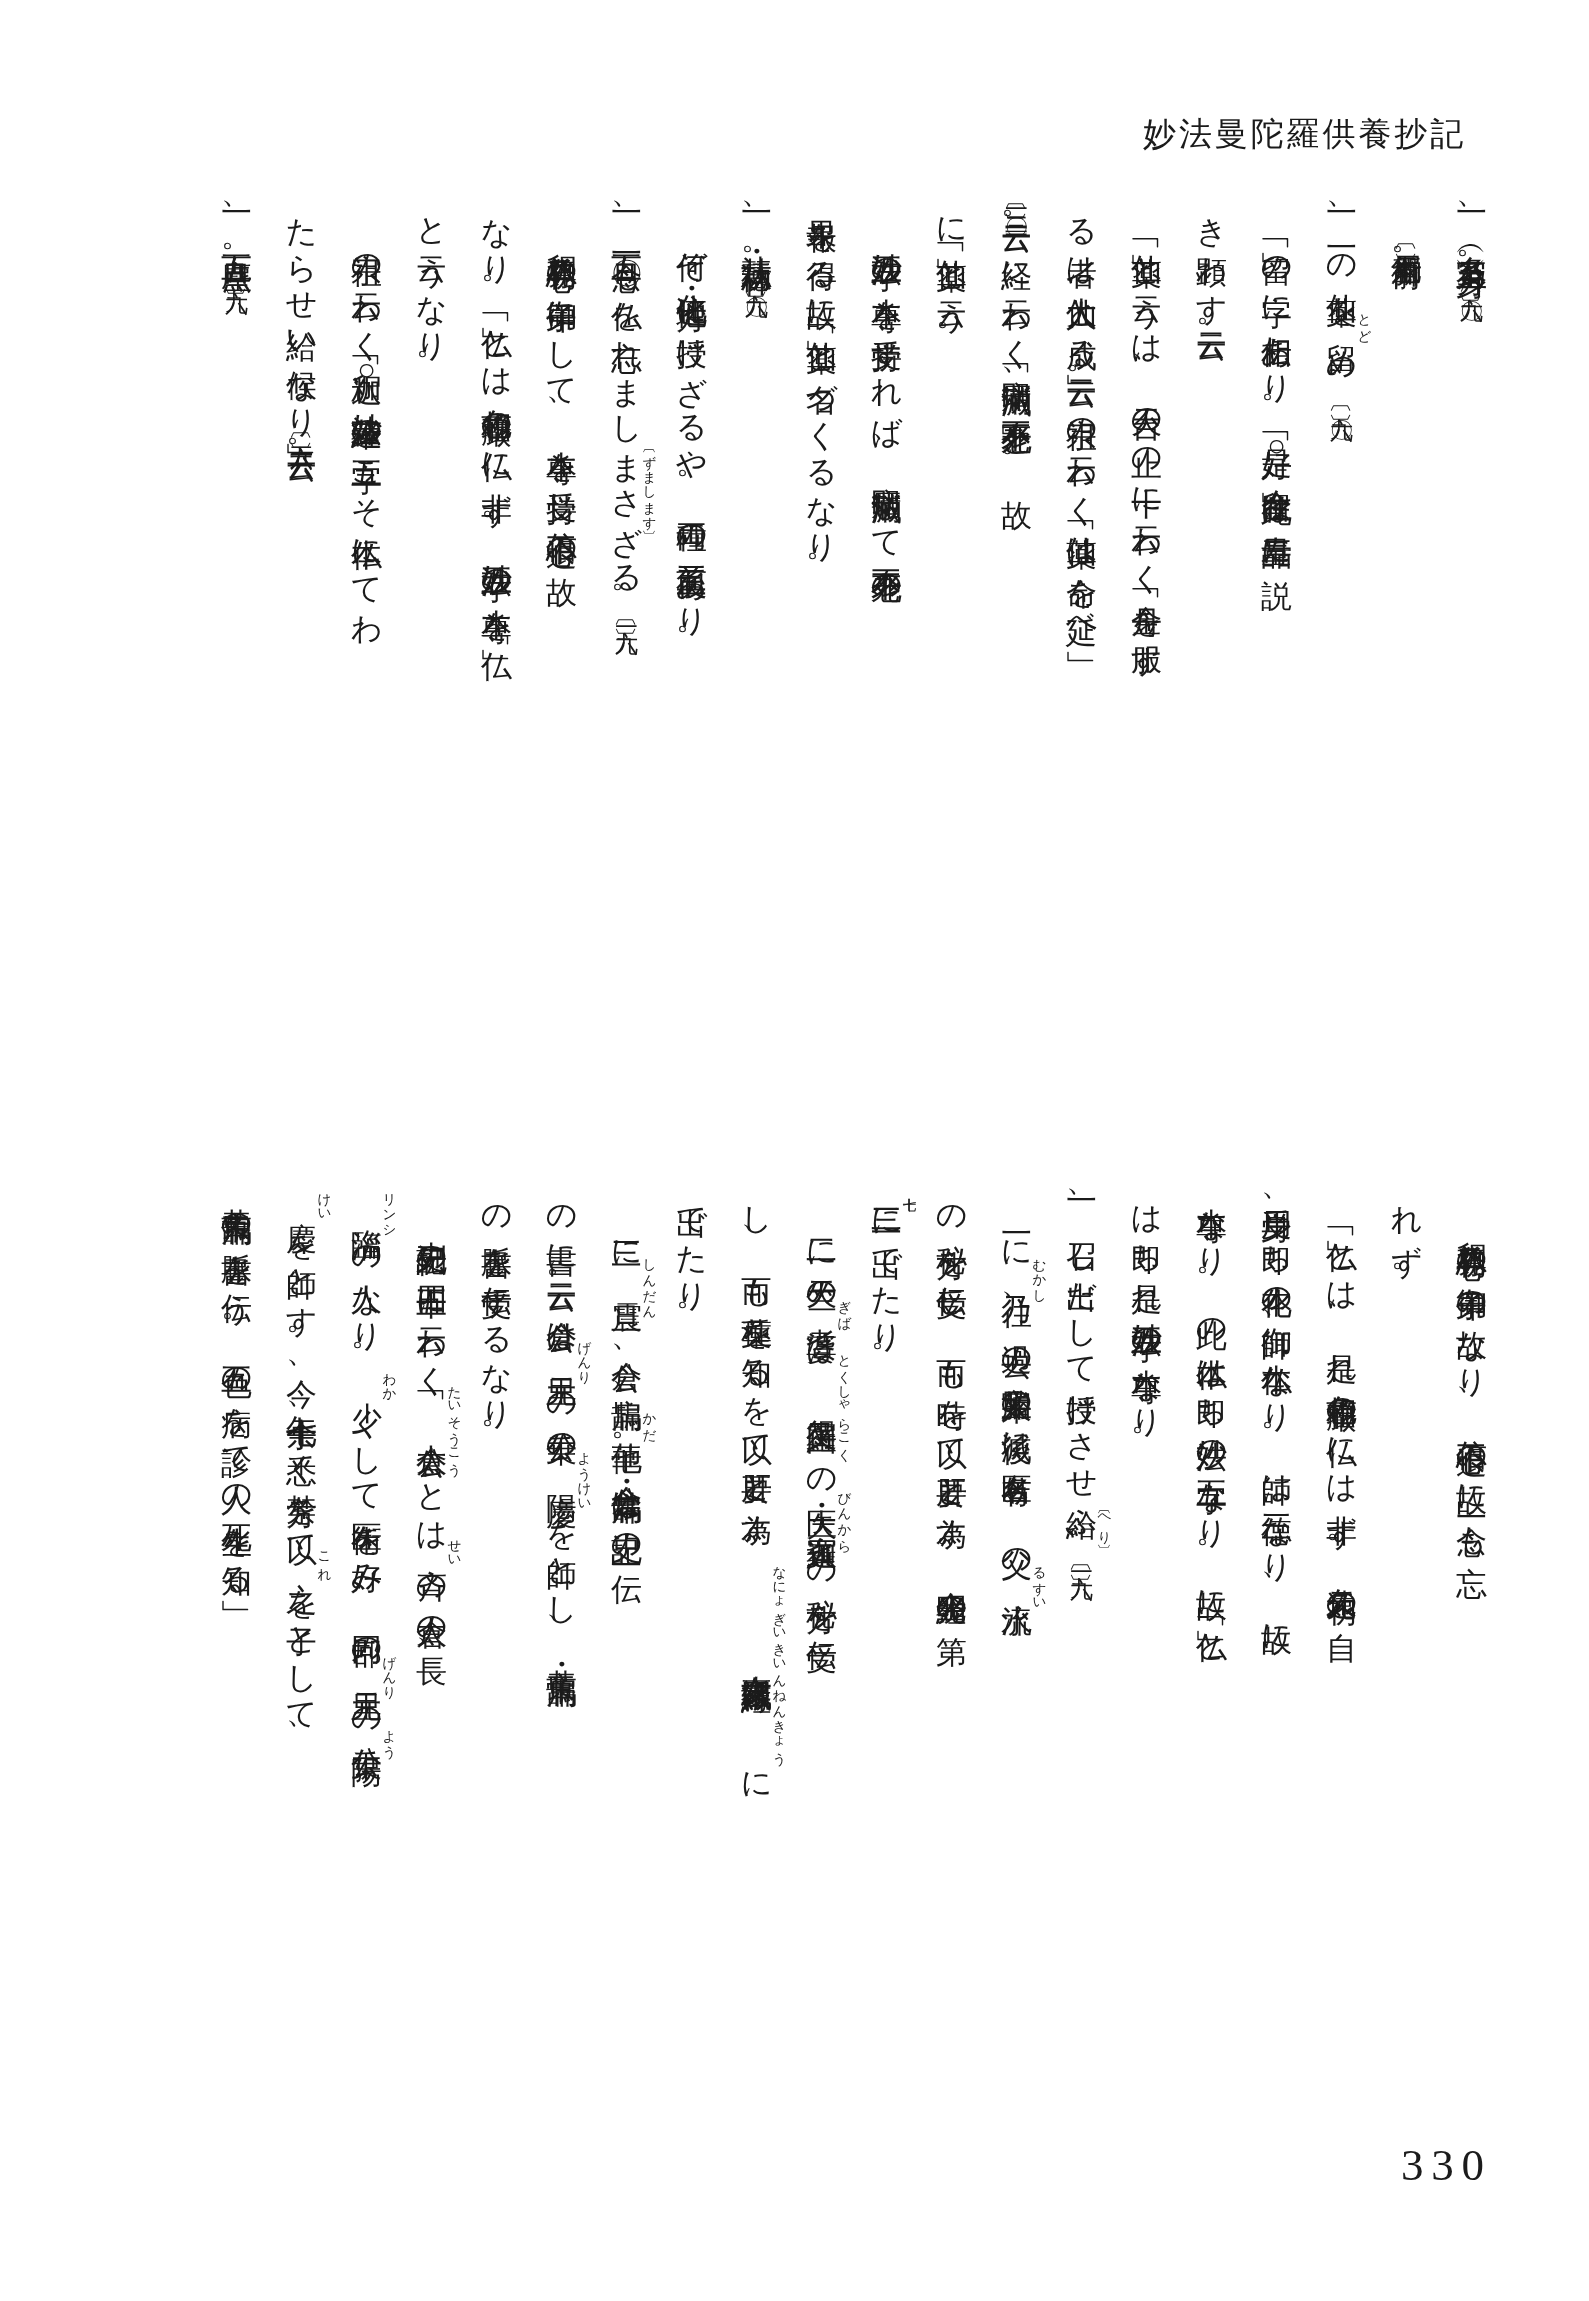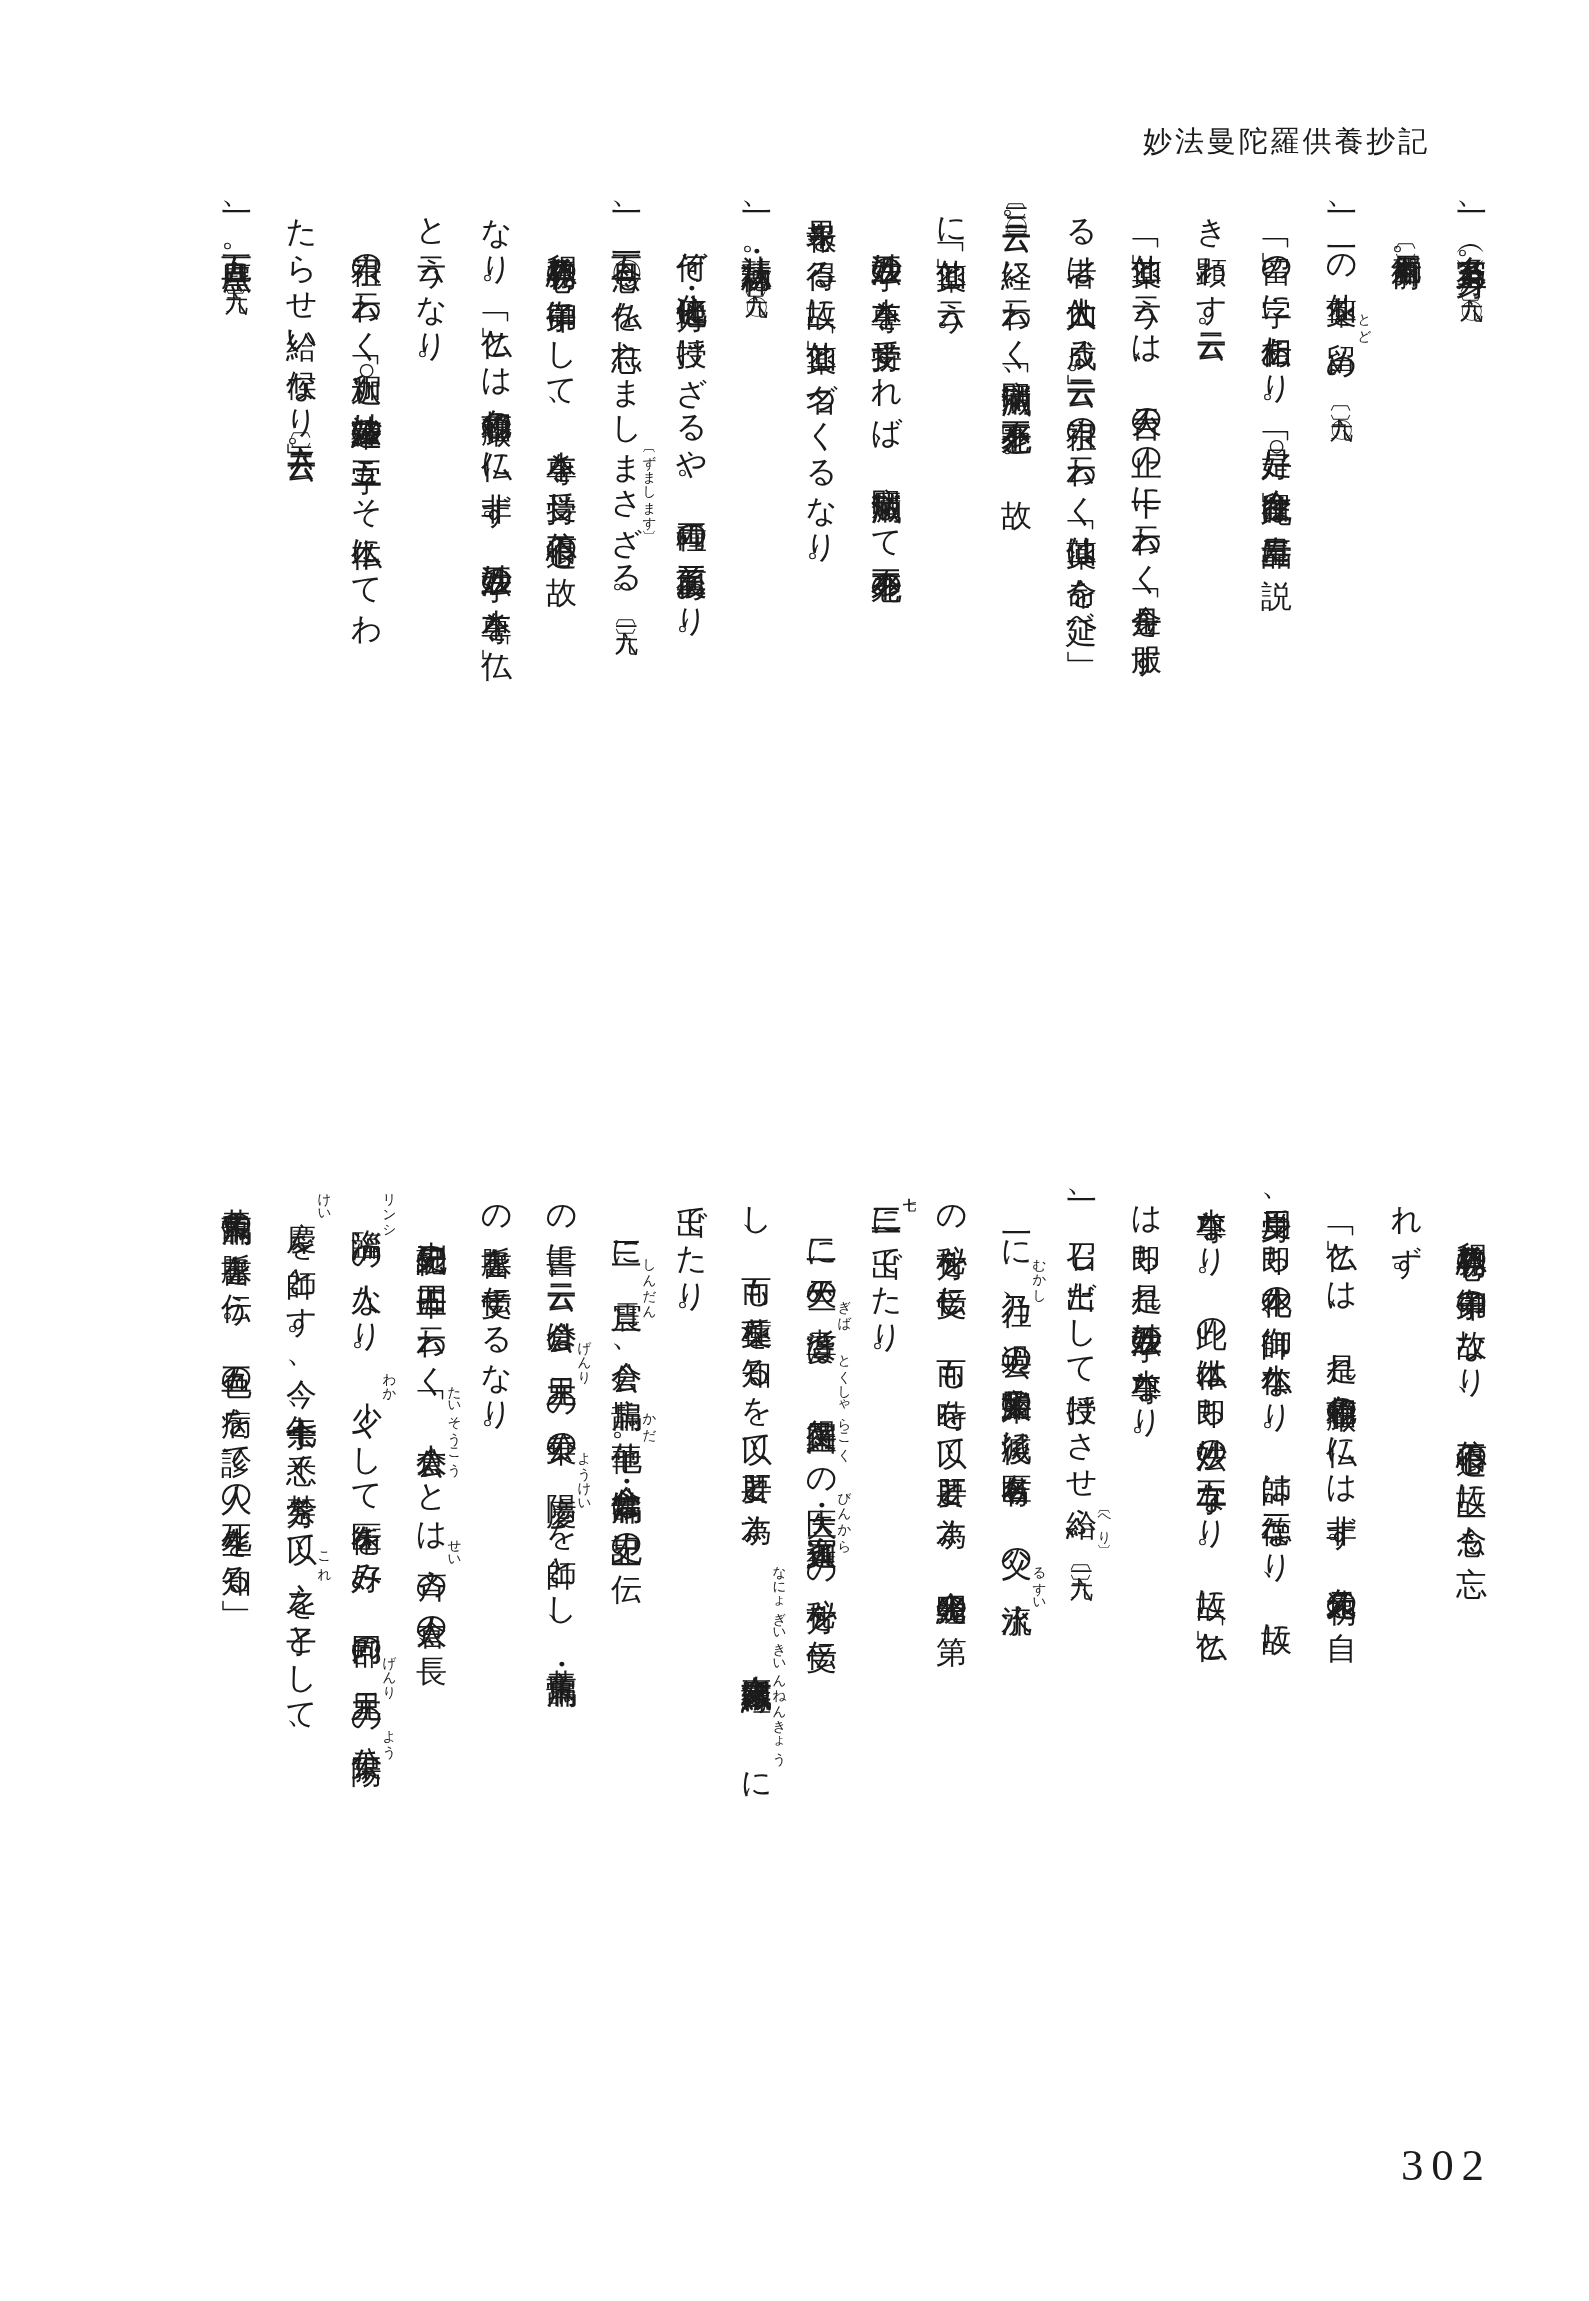--- a/index.html
+++ b/index.html
@@ -3,22 +3,22 @@
 <meta charset="utf-8">
 <style>
   html,body{margin:0;padding:0;}
   body{
     width:1589px;height:2302px;position:relative;
     background:#ffffff;color:#1b1b1b;
     font-family:"Liberation Serif","DejaVu Serif",serif;
     overflow:hidden;
   }
   .running-head{
-    position:absolute;top:122px;left:1143px;
-    font-size:29px;letter-spacing:2.9px;white-space:nowrap;
+    position:absolute;top:112px;left:1143px;
+    font-size:33px;letter-spacing:2.9px;white-space:nowrap;
   }
   .vblock{
     position:absolute;right:85px;width:1320px;
     writing-mode:vertical-rl;text-orientation:mixed;
     font-size:31px;line-height:65px;letter-spacing:1.9px;
   }
   #top-block{top:196px;height:970px;}
   #bottom-block{top:1184px;height:1038px;}
   .col{margin:0;padding:0;}
   .col.indent{text-indent:33px;}
@@ -74,14 +74,14 @@
     <p class="col">出でたり。</p>
     <p class="col indent">三に<ruby>震旦<rt>しんだん</rt></ruby>、倉公、扁鵲、<ruby>華他<rt>かだ</rt></ruby>。倉公・扁鵲は史記の一伝</p>
     <p class="col">の書に云云。倉公は<ruby>元里<rt>げんり</rt></ruby>の公乗の<ruby>陽慶<rt>ようけい</rt></ruby>を師とし、黄帝・扁鵲</p>
     <p class="col">の脈書を伝受するなり。</p>
     <p class="col indent">史記列伝の四十五に云わく「<ruby>太倉公<rt>たいそうこう</rt></ruby>とは<ruby>斉<rt>せい</rt></ruby>の太倉の長、</p>
     <p class="col"><ruby>臨淄<rt>リンシ</rt></ruby>の人なり。<ruby>少<rt>わか</rt></ruby>くして医術を好み、同郡の<ruby>元里<rt>げんり</rt></ruby>の公乗<ruby>陽<rt>よう</rt></ruby></p>
     <p class="col"><ruby>慶<rt>けい</rt></ruby>を師とす。今、年七十余、悉く禁方を以て<ruby>之<rt>これ</rt></ruby>を子として、</p>
     <p class="col">黄帝扁鵲の脈書を伝う。五色の病を診て人の死生を知る」</p>
   </section>
 
-<footer class="page-number">302</footer>
+<footer class="page-number">330</footer>
 
 
 </body></html>

